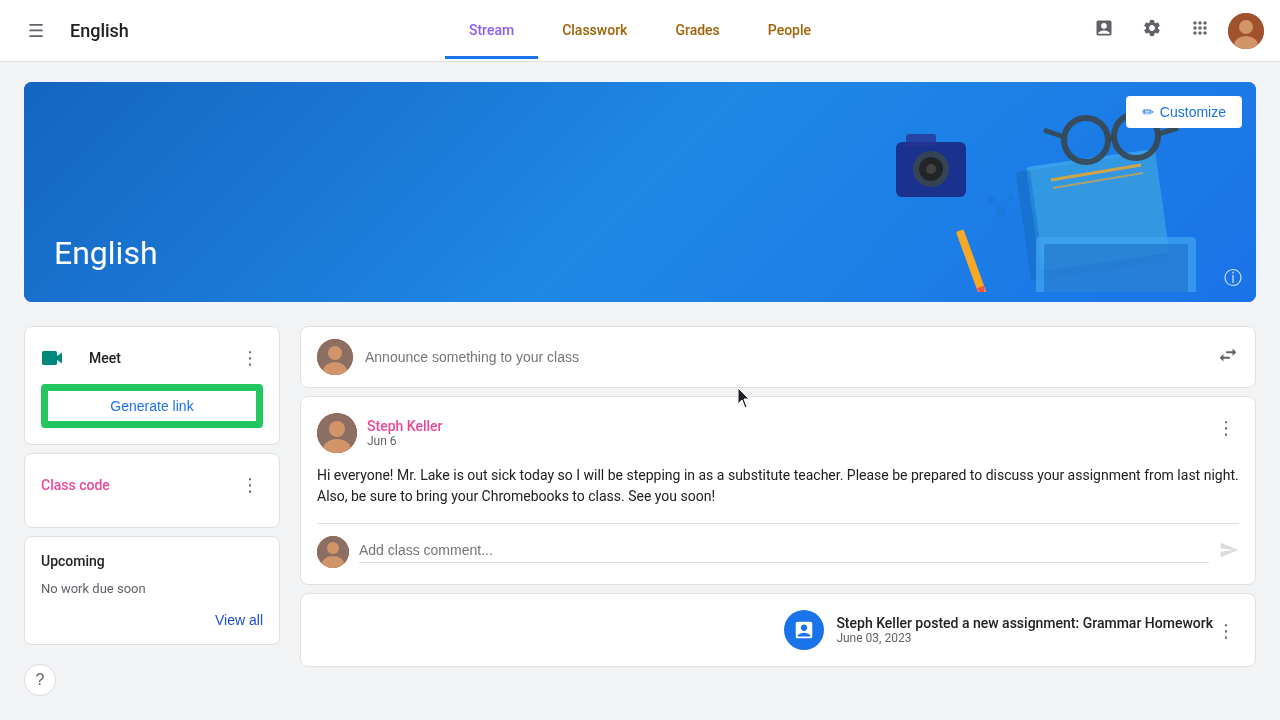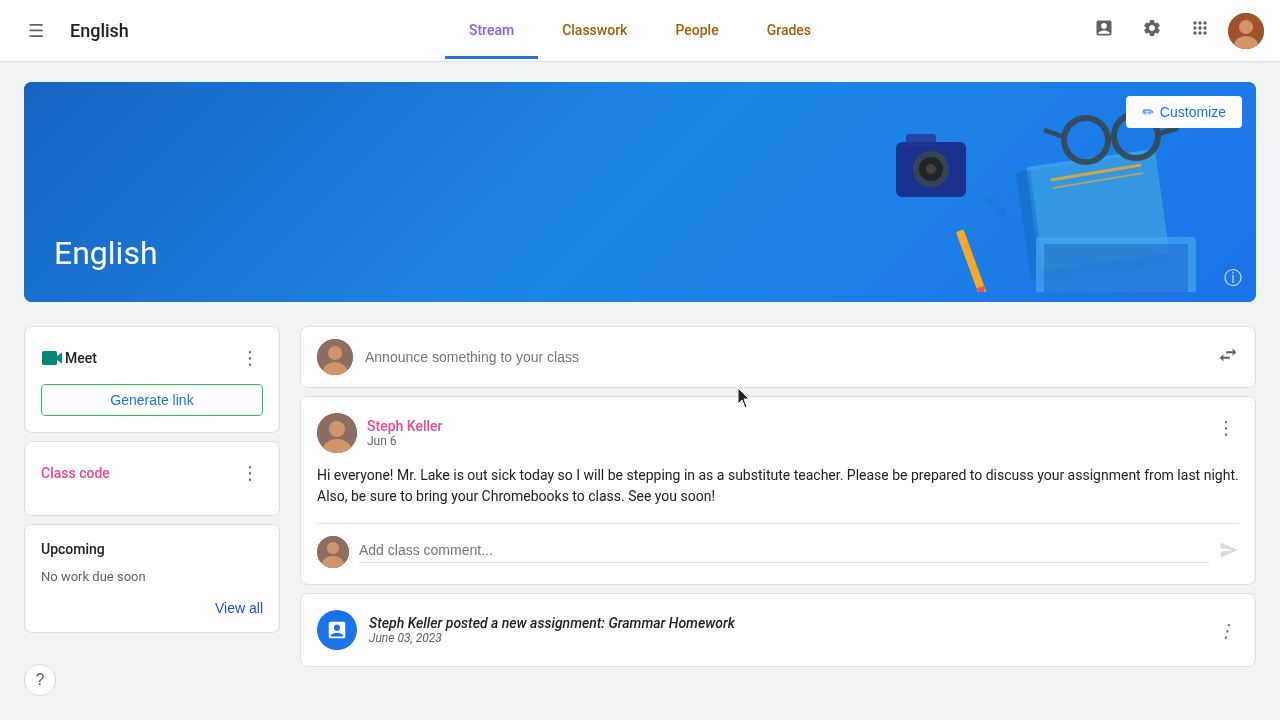--- a/index.html
+++ b/index.html
@@ -173,34 +173,34 @@
       align-items: center;
       justify-content: space-between;
       margin-bottom: 12px;
     }
     .card-title {
       font-size: 14px;
       font-weight: 500;
       color: #202124;
       display: flex;
       align-items: center;
-      gap: 0;
+      gap: 24px;
     }
     .three-dot {
       color: #5f6368;
       cursor: pointer;
       font-size: 18px;
       padding: 4px;
       border-radius: 50%;
     }
     .generate-link-btn {
       display: block;
       width: 100%;
       padding: 7px 12px;
-      border: 1px solid #22c55e;
+      border: 7px solid #22c55e;
       border-radius: 4px;
       background: #fff;
       color: #1a73e8;
       font-size: 14px;
       font-weight: 500;
       cursor: pointer;
       text-align: center;
     }
     .class-code-val {
       font-size: 26px;
@@ -363,22 +363,21 @@
     
     .assignment-card {
       background: #fff;
       border-radius: 8px;
       border: 1px solid #e0e0e0;
       padding: 16px;
     }
     .assignment-header {
       display: flex;
       align-items: center;
-      justify-content: space-between;
-      font-style: italic;
+      justify-content: flex-end;
     }
     .assignment-info {
       display: flex;
       align-items: center;
       gap: 12px;
     }
     .assignment-icon {
       width: 40px;
       height: 40px;
       border-radius: 50%;
@@ -437,22 +436,22 @@
   <div class="header-left">
     <button class="icon-btn">
       <span>☰</span>
     </button>
     <span class="app-title">English</span>
   </div>
 
   <nav class="header-nav">
     <a class="nav-tab active">Stream</a>
     <a class="nav-tab">Classwork</a>
+    <a class="nav-tab">Grades</a>
     <a class="nav-tab">People</a>
-    <a class="nav-tab">Grades</a>
   </nav>
 
   <div class="header-right">
     <button class="icon-btn">
       <span>
         <svg width="20" height="20" viewBox="0 0 24 24" fill="#5f6368">
             <path d="M19 3H5c-1.1 0-2 .9-2 2v14c0 1.1.9 2 2 2h14c1.1 0 2-.9 2-2V5c0-1.1-.9-2-2-2zm-7 3c1.93 0 3.5 1.57 3.5 3.5S13.93 13 12 13s-3.5-1.57-3.5-3.5S10.07 6 12 6zm7 13H5v-.23c0-.62.28-1.2.76-1.58C7.47 15.82 9.64 15 12 15s4.53.82 6.24 2.19c.48.38.76.97.76 1.58V19z"></path>
           </svg>
       </span>
     </button>

